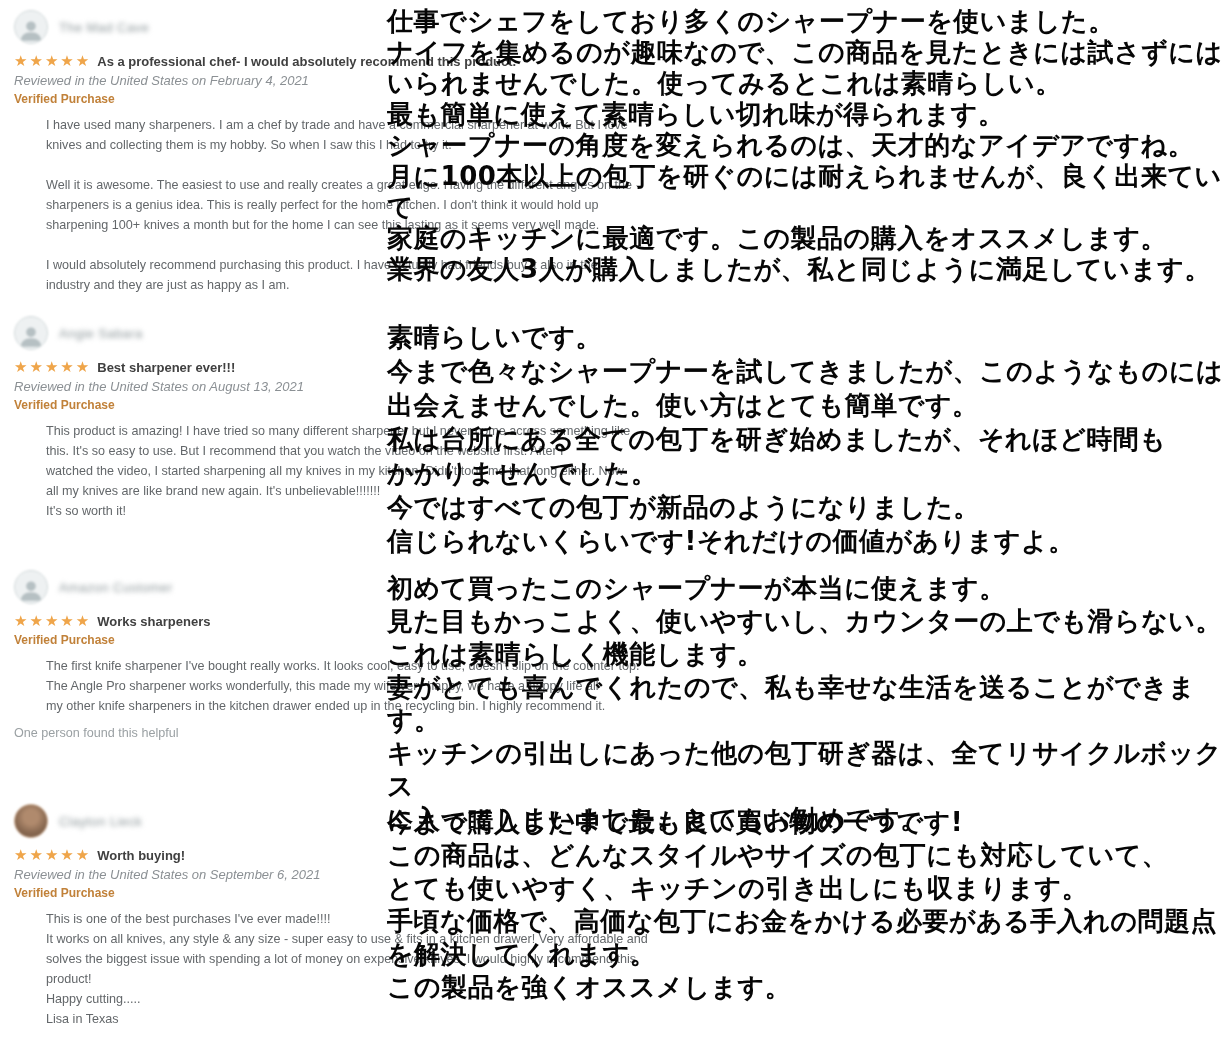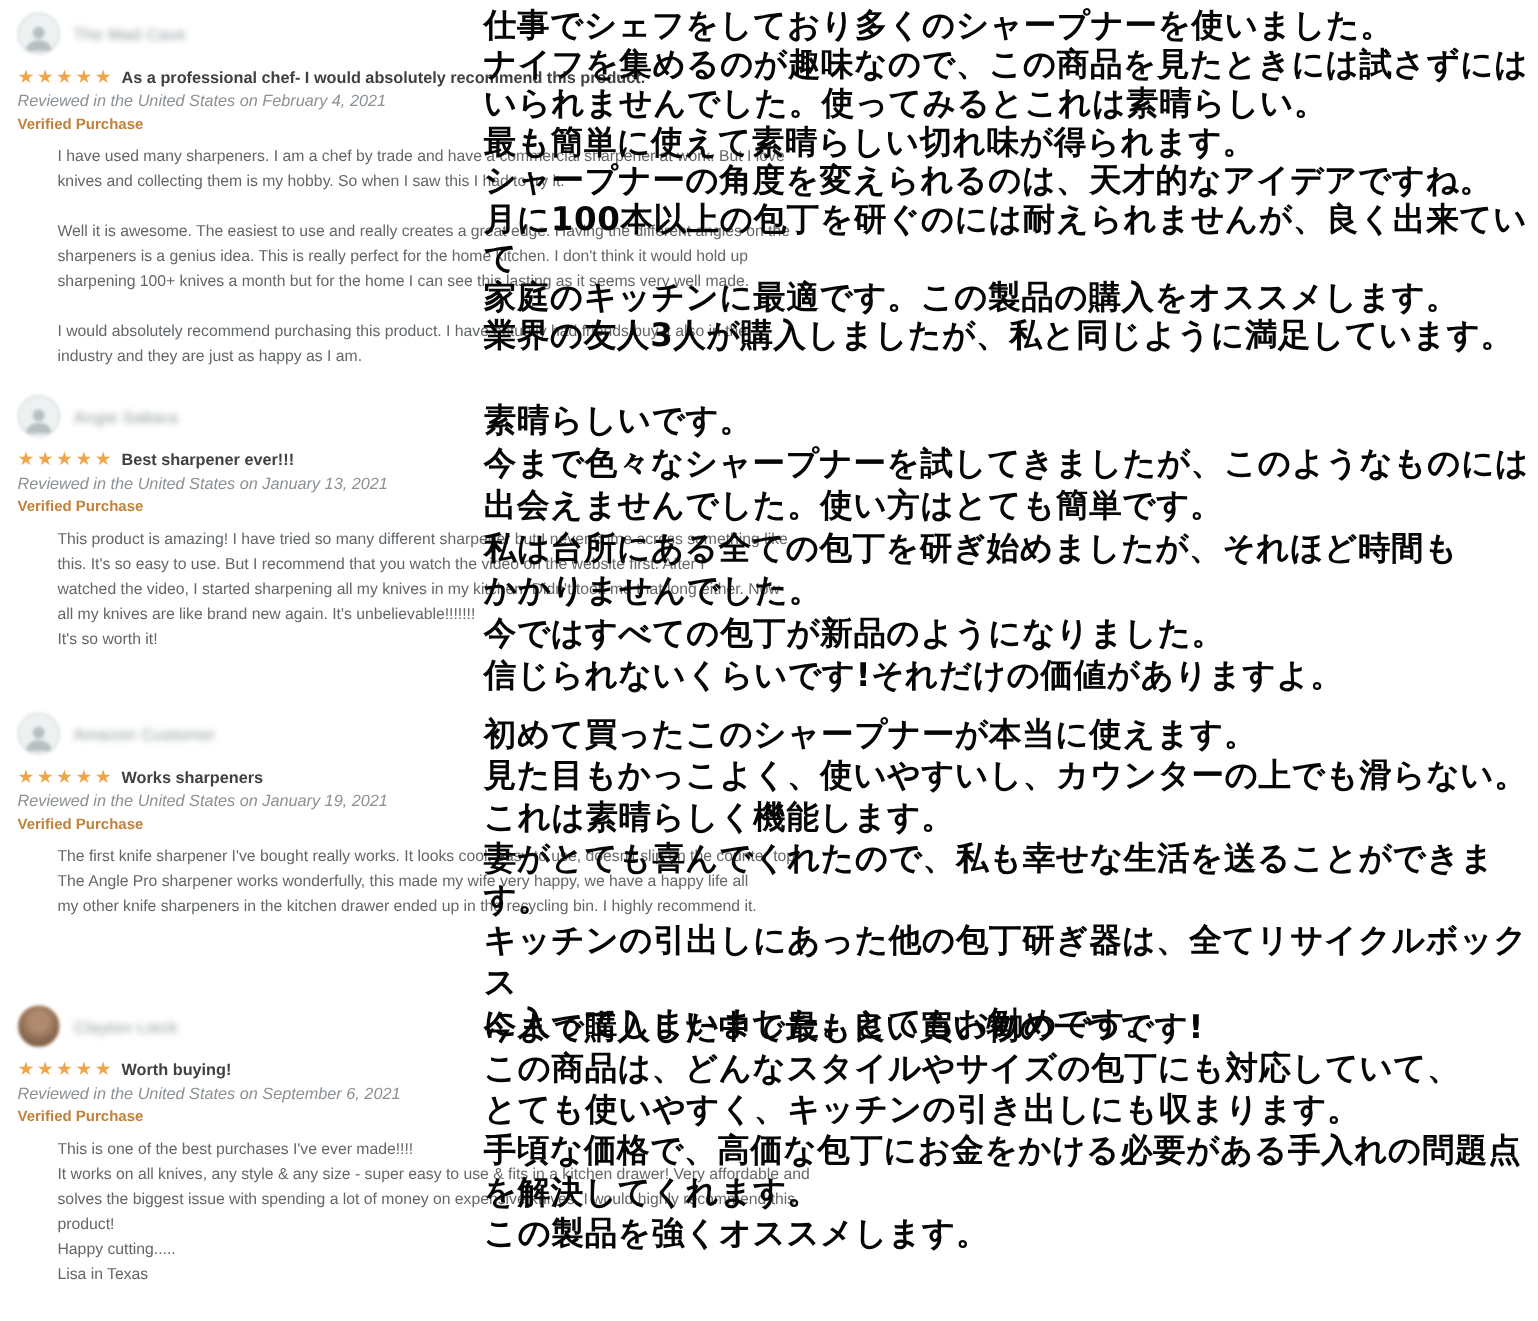--- a/index.html
+++ b/index.html
@@ -113,21 +113,21 @@
           <circle cx="12" cy="8.5" r="4.4" fill="#b6c0c3"></circle>
           <path d="M2.5 22c0-5 4.2-8 9.5-8s9.5 3 9.5 8z" fill="#b6c0c3"></path>
         </svg>
       </div>
       <span class="reviewer-name">Angie Sabara</span>
     </div>
     <div class="stars-row">
       <span class="stars">★★★★★</span>
       <span class="review-title">Best sharpener ever!!!</span>
     </div>
-    <div class="review-date">Reviewed in the United States on January 13, 2021</div>
+    <div class="review-date">Reviewed in the United States on August 13, 2021</div>
     <div class="verified">Verified Purchase</div>
     <div class="review-body">This product is amazing! I have tried so many different sharpener but I never come across something like
 this. It's so easy to use. But I recommend that you watch the video on the website first. After I
 watched the video, I started sharpening all my knives in my kitchen. Didn't took me that long either. Now
 all my knives are like brand new again. It's unbelievable!!!!!!!
 It's so worth it!</div>
   </div>
   <div class="jp jp2">素晴らしいです。
 今まで色々なシャープナーを試してきましたが、このようなものには
 出会えませんでした。使い方はとても簡単です。
@@ -143,25 +143,25 @@
           <circle cx="12" cy="8.5" r="4.4" fill="#b6c0c3"></circle>
           <path d="M2.5 22c0-5 4.2-8 9.5-8s9.5 3 9.5 8z" fill="#b6c0c3"></path>
         </svg>
       </div>
       <span class="reviewer-name">Amazon Customer</span>
     </div>
     <div class="stars-row">
       <span class="stars">★★★★★</span>
       <span class="review-title">Works sharpeners</span>
     </div>
-    <div class="review-date">Reviewed in the United States on January 19, 2021</div>
     <div class="verified">Verified Purchase</div>
     <div class="review-body">The first knife sharpener I've bought really works. It looks cool, easy to use, doesn't slip on the counter top.
 The Angle Pro sharpener works wonderfully, this made my wife very happy, we have a happy life all
 my other knife sharpeners in the kitchen drawer ended up in the recycling bin. I highly recommend it.</div>
+    <div class="helpful-note">One person found this helpful</div>
   </div>
   <div class="jp jp3">初めて買ったこのシャープナーが本当に使えます。
 見た目もかっこよく、使いやすいし、カウンターの上でも滑らない。
 これは素晴らしく機能します。
 妻がとても喜んでくれたので、私も幸せな生活を送ることができます。
 キッチンの引出しにあった他の包丁研ぎ器は、全てリサイクルボックス
 に入ってしまいました。とてもお勧めです。</div>
 
   <div class="review r4">
     <div class="avatar-row">

